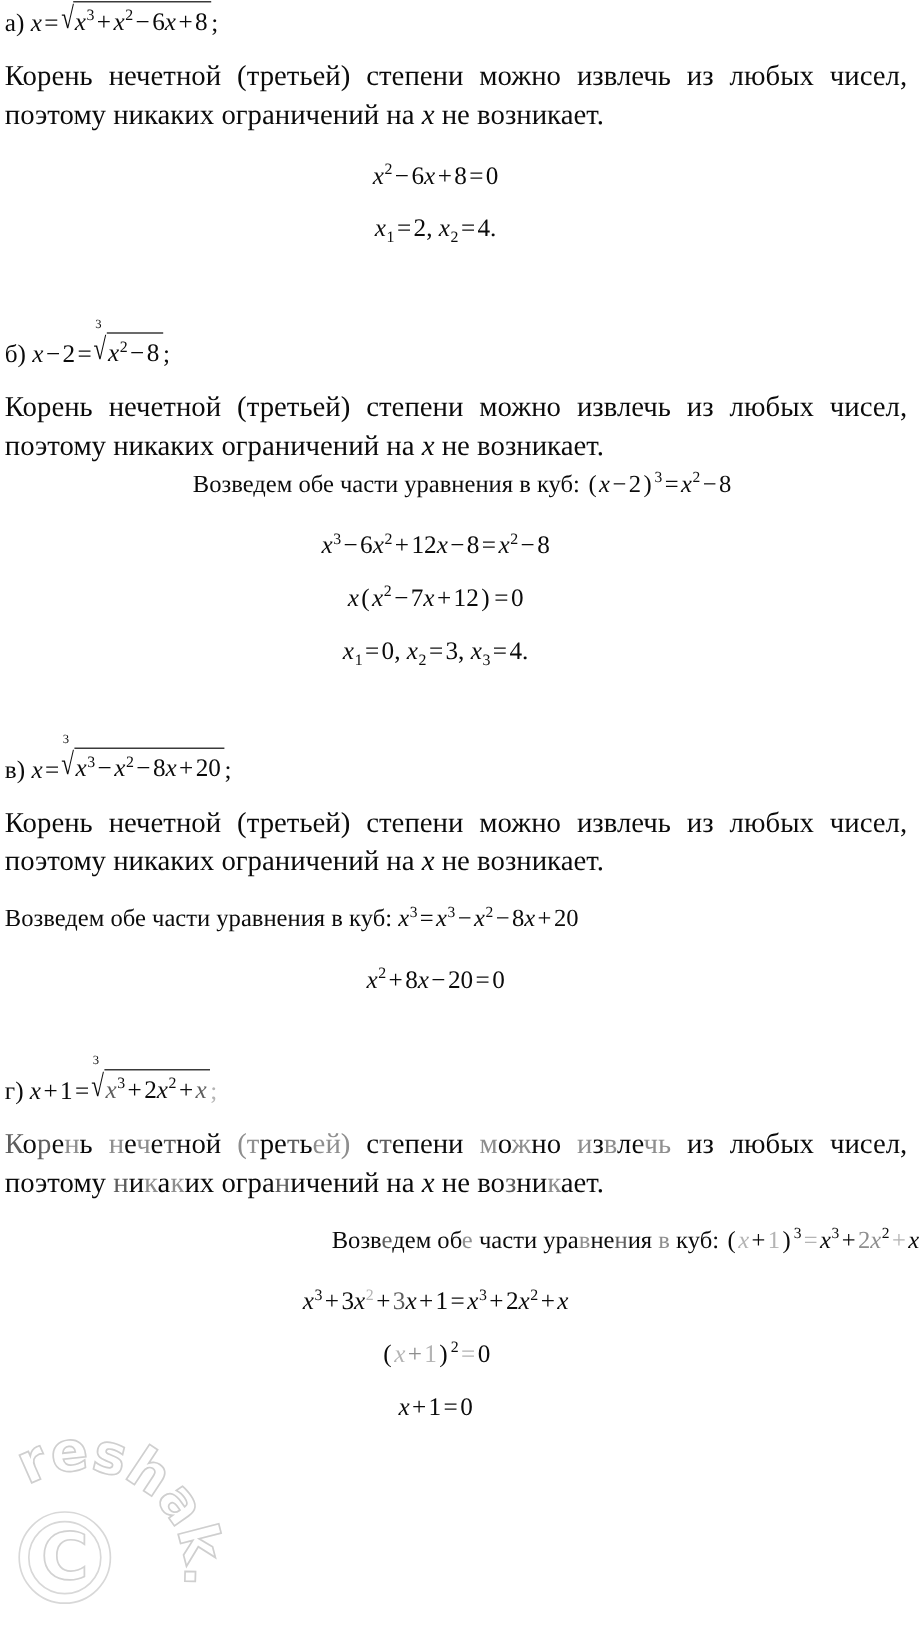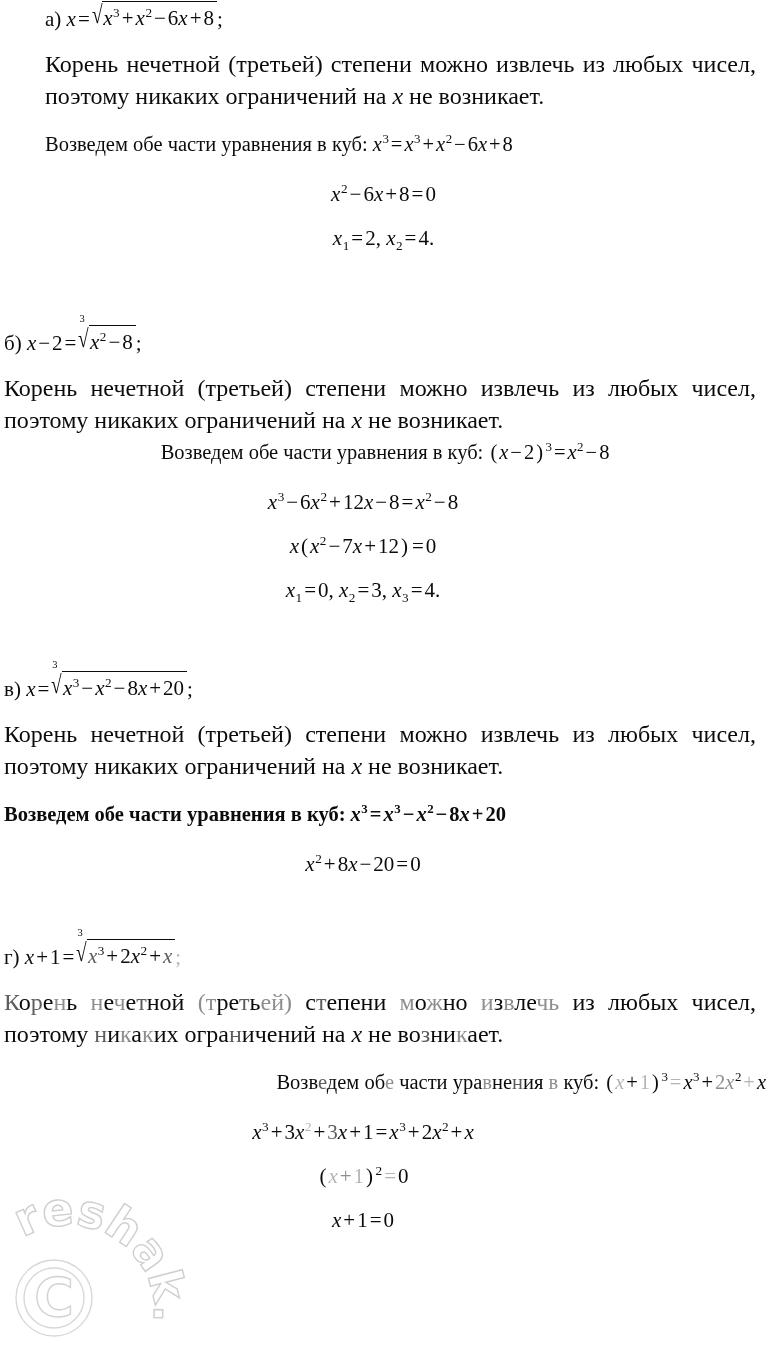--- a/index.html
+++ b/index.html
@@ -146,38 +146,34 @@
     fill: none;
     stroke: #cfcfcf;
     stroke-width: 1.4px;
   }
 </style>
 </head>
 <body>
 
 <div class="page">
 
-  <div class="section" style="padding-top:2px;margin-left:41px;">
+  <div class="section" style="padding-top:2px;">
 
     <div class="eq-head">
       <span>а)</span>
       <span class="mi">x</span><span class="mo">=</span><span class="radical"><span class="rindex">3</span><span class="rsign">√</span><span class="rbody"><span class="mi">x</span><sup class="pow">3</sup><span class="mo">+</span><span class="mi">x</span><sup class="pow">2</sup><span class="mo">−</span><span class="mn">6</span><span class="mi">x</span><span class="mo">+</span><span class="mn">8</span></span></span><span>;</span>
     </div>
 
     <p class="para" style="margin-top:14px;">
       <span>Корень нечетной (третьей) степени можно извлечь из любых чисел,</span>
       <span>поэтому никаких ограничений на</span>
       <span class="mi">x</span>
       <span>не возникает.</span>
     </p>
 
-    <p class="lead" style="margin-top:16px;">
-      <span>Возведем обе части уравнения в куб:</span>
-      <span class="mi">x</span><sup class="pow">3</sup><span class="mo">=</span><span class="mi">x</span><sup class="pow">3</sup><span class="mo">+</span><span class="mi">x</span><sup class="pow">2</sup><span class="mo">−</span><span class="mn">6</span><span class="mi">x</span><span class="mo">+</span><span class="mn">8</span>
-    </p>
 
     <div class="eq-center" style="margin-top:12px;">
       <span class="mi">x</span><sup class="pow">2</sup><span class="mo">−</span><span class="mn">6</span><span class="mi">x</span><span class="mo">+</span><span class="mn">8</span><span class="mo">=</span><span class="mn">0</span>
     </div>
 
     <div class="eq-center">
       <span class="mi">x</span><sub class="idx">1</sub><span class="mo">=</span><span class="mn">2</span><span>,</span>&nbsp;<span class="mi">x</span><sub class="idx">2</sub><span class="mo">=</span><span class="mn">4</span><span>.</span>
     </div>
   </div>
 
@@ -221,21 +217,21 @@
       <span class="mi">x</span><span class="mo">=</span><span class="radical"><span class="rindex">3</span><span class="rsign">√</span><span class="rbody"><span class="mi">x</span><sup class="pow">3</sup><span class="mo">−</span><span class="mi">x</span><sup class="pow">2</sup><span class="mo">−</span><span class="mn">8</span><span class="mi">x</span><span class="mo">+</span><span class="mn">20</span></span></span><span>;</span>
     </div>
 
     <p class="para" style="margin-top:14px;">
       <span>Корень нечетной (третьей) степени можно извлечь из любых чисел,</span>
       <span>поэтому никаких ограничений на</span>
       <span class="mi">x</span>
       <span>не возникает.</span>
     </p>
 
-    <p class="lead" style="margin-top:16px;font-weight:bold;">
+    <p class="lead" style="margin-top:16px;">
       <span>Возведем обе части уравнения в куб:</span>
       <span class="mi">x</span><sup class="pow">3</sup><span class="mo">=</span><span class="mi">x</span><sup class="pow">3</sup><span class="mo">−</span><span class="mi">x</span><sup class="pow">2</sup><span class="mo">−</span><span class="mn">8</span><span class="mi">x</span><span class="mo">+</span><span class="mn">20</span>
     </p>
 
     <div class="eq-center" style="margin-top:12px;">
       <span class="mi">x</span><sup class="pow">2</sup><span class="mo">+</span><span class="mn">8</span><span class="mi">x</span><span class="mo">−</span><span class="mn">20</span><span class="mo">=</span><span class="mn">0</span>
     </div>
 
   </div>
 

